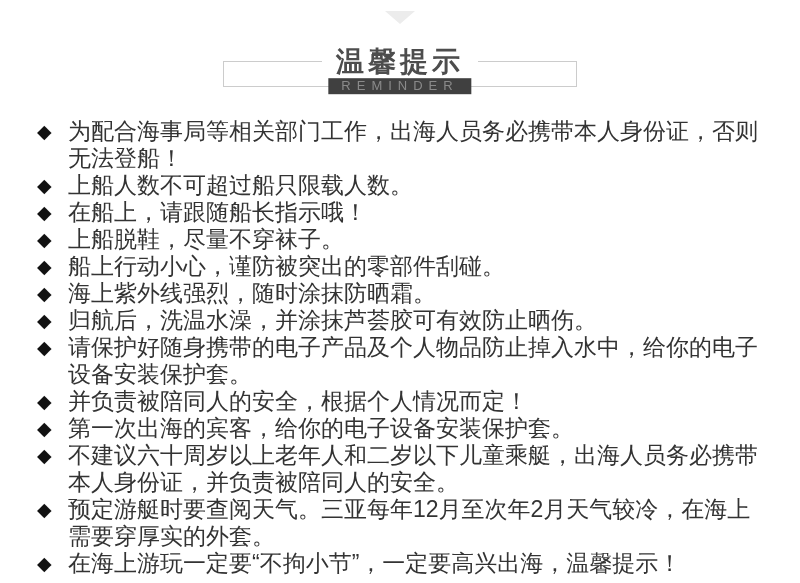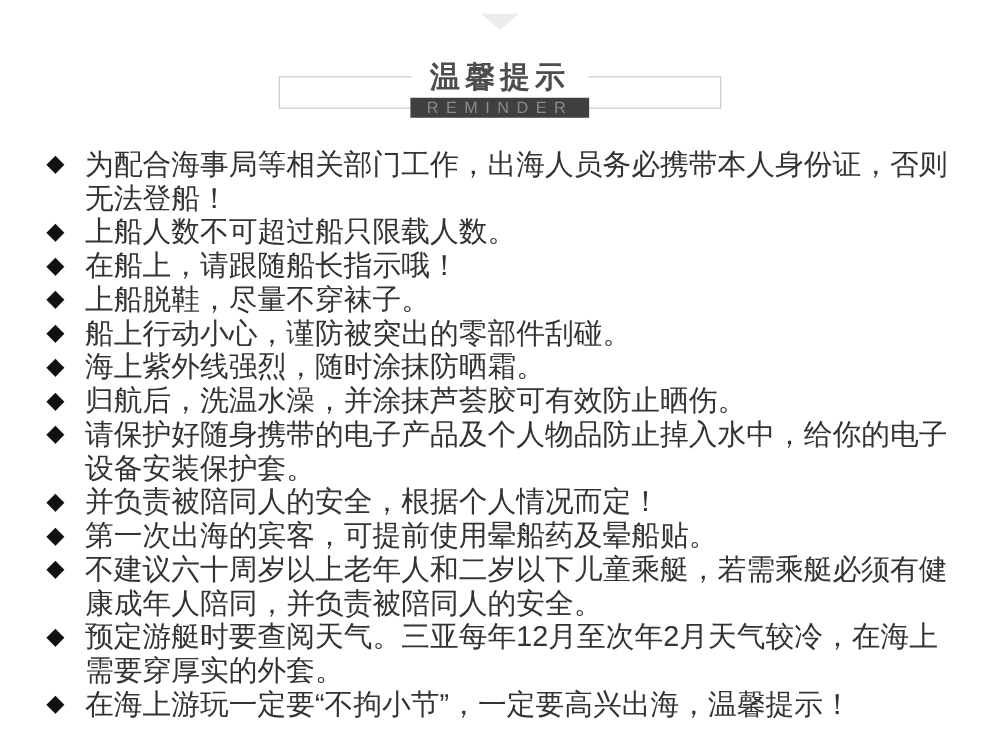--- a/index.html
+++ b/index.html
@@ -26,21 +26,21 @@
     height: 24px;
     border: 1px solid #cccccc;
     margin: 37px auto 0 auto;
   }
   .title {
     position: absolute;
     left: 50%; top: 0;
     transform: translate(-50%, -50%);
     background: #ffffff;
     padding: 0 14px;
-    font-size: 24px;
+    font-size: 28px;
     font-weight: bold;
     color: #4d4d4d;
     letter-spacing: 4px;
     white-space: nowrap;
     line-height: 1.15;
   }
   .subtitle {
     position: absolute;
     left: 50%; top: 100%;
     transform: translate(-50%, -50%);
@@ -130,26 +130,26 @@
       <span class="text">请保护好随身携带的电子产品及个人物品防止掉入水中，给你的电子设备安装保护套。</span>
     </div>
 
     <div class="item">
       <span class="bullet">◆</span>
       <span class="text">并负责被陪同人的安全，根据个人情况而定！</span>
     </div>
 
     <div class="item">
       <span class="bullet">◆</span>
-      <span class="text">第一次出海的宾客，可提前使用晕船药及晕船贴。</span>
+      <span class="text">第一次出海的宾客，给你的电子设备安装保护套。</span>
     </div>
 
     <div class="item">
       <span class="bullet">◆</span>
-      <span class="text">不建议六十周岁以上老年人和二岁以下儿童乘艇，若需乘艇必须有健康成年人陪同，并负责被陪同人的安全。</span>
+      <span class="text">不建议六十周岁以上老年人和二岁以下儿童乘艇，出海人员务必携带本人身份证，并负责被陪同人的安全。</span>
     </div>
 
     <div class="item">
       <span class="bullet">◆</span>
       <span class="text">预定游艇时要查阅天气。三亚每年12月至次年2月天气较冷，在海上需要穿厚实的外套。</span>
     </div>
 
     <div class="item">
       <span class="bullet">◆</span>
       <span class="text">在海上游玩一定要“不拘小节”，一定要高兴出海，温馨提示！</span>

